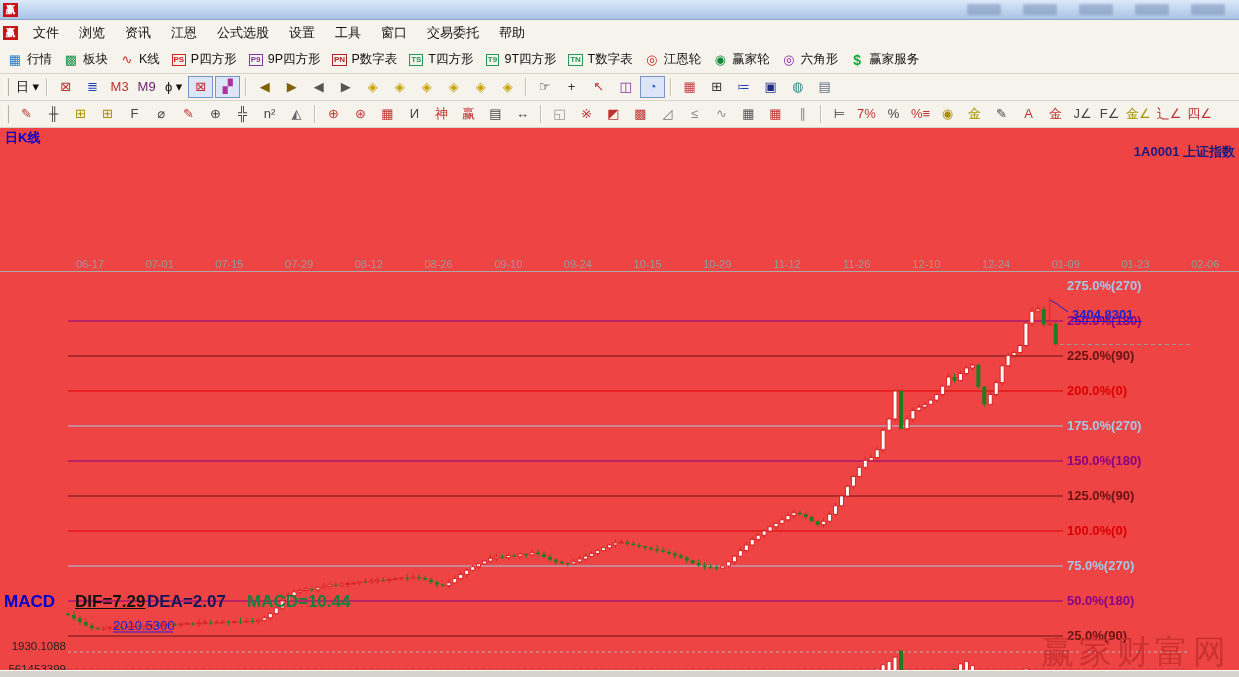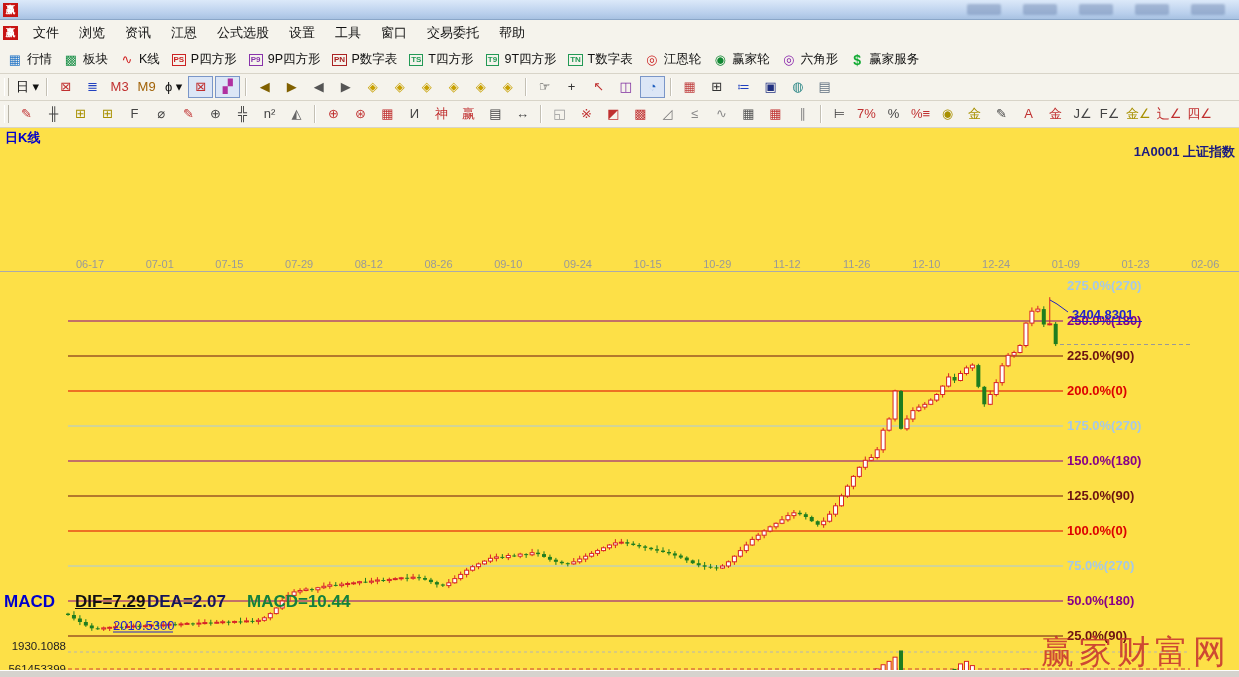--- a/index.html
+++ b/index.html
@@ -31,21 +31,21 @@
   .iconrow{position:absolute;left:0;width:1239px;background:#f5f3ec;border-bottom:1px solid #d8d4c8;
     display:flex;align-items:center;padding-left:3px;box-sizing:border-box;}
   #toolrow1{top:74px;height:27px;}
   #toolrow2{top:101px;height:27px;}
   .grip{width:3px;height:18px;border-left:1px solid #fff;border-right:1px solid #b8b4a8;margin:0 4px 0 1px;}
   .tbtn{min-width:21px;height:20px;display:inline-flex;align-items:center;justify-content:center;
     font-size:13px;line-height:20px;margin:0 1px;border:1px solid transparent;cursor:default;white-space:nowrap;padding:0 1px;}
   .tbtn.pressed{border:1px solid #7a96c8;background:#dce6f6;}
   .tsep{width:1px;height:18px;background:#c4c0b4;border-right:1px solid #fff;margin:0 4px;}
   
-  #chartarea{position:absolute;left:0;top:128px;width:1239px;height:542px;background:#fde047;}
+  #chartarea{position:absolute;left:0;top:128px;width:1239px;height:542px;background:#ef4444;}
   #periodlabel{position:absolute;left:5px;top:129px;font-size:13px;color:#0000cc;font-weight:bold;z-index:5;}
   #symbollabel{position:absolute;right:4px;top:143px;font-size:13px;color:#1a1a80;font-weight:bold;z-index:5;}
   #macdheader{position:absolute;left:0;top:592px;width:1239px;height:15px;z-index:5;font-size:17px;font-weight:bold;}
   #macdheader span{position:absolute;white-space:nowrap;}
   #mh-name{left:4px;color:#0000cc;}
   #mh-dif{left:75px;color:#111;text-decoration:underline;}
   #mh-dea{left:147px;color:#15155a;}
   #mh-macd{left:218px;color:#15803d;padding-left:29px;}
   #watermark{position:absolute;right:8px;top:630px;font-size:33px;font-weight:normal;color:#c62f2f;
     opacity:.85;letter-spacing:5px;z-index:6;}
@@ -151,21 +151,21 @@
       </div>
     </div>
 
   <div id="toolrow1" class="iconrow">
       <div class="grip"></div>
       <div class="tbtn" style="color: rgb(17, 17, 17);">日 ▾</div>
       <div class="tsep"></div>
       <div class="tbtn" style="color: rgb(192, 48, 48);">⊠</div>
       <div class="tbtn" style="color: rgb(32, 64, 192);">≣</div>
       <div class="tbtn" style="color: rgb(192, 48, 48);">M3</div>
-      <div class="tbtn" style="color: #a16207;">M9</div>
+      <div class="tbtn" style="color: #701a75;">M9</div>
       <div class="tbtn" style="color: rgb(17, 17, 17);">ϕ ▾</div>
       <div class="tbtn pressed" style="color: rgb(192, 48, 48);">⊠</div>
       <div class="tbtn pressed" style="color: rgb(176, 48, 160);">▞</div>
       <div class="tsep"></div>
       <div class="tbtn" style="color: rgb(128, 96, 0);">◀</div>
       <div class="tbtn" style="color: rgb(128, 96, 0);">▶</div>
       <div class="tbtn" style="color: rgb(85, 85, 85);">◀</div>
       <div class="tbtn" style="color: rgb(85, 85, 85);">▶</div>
       <div class="tbtn" style="color: rgb(200, 160, 0);">◈</div>
       <div class="tbtn" style="color: rgb(200, 160, 0);">◈</div>

